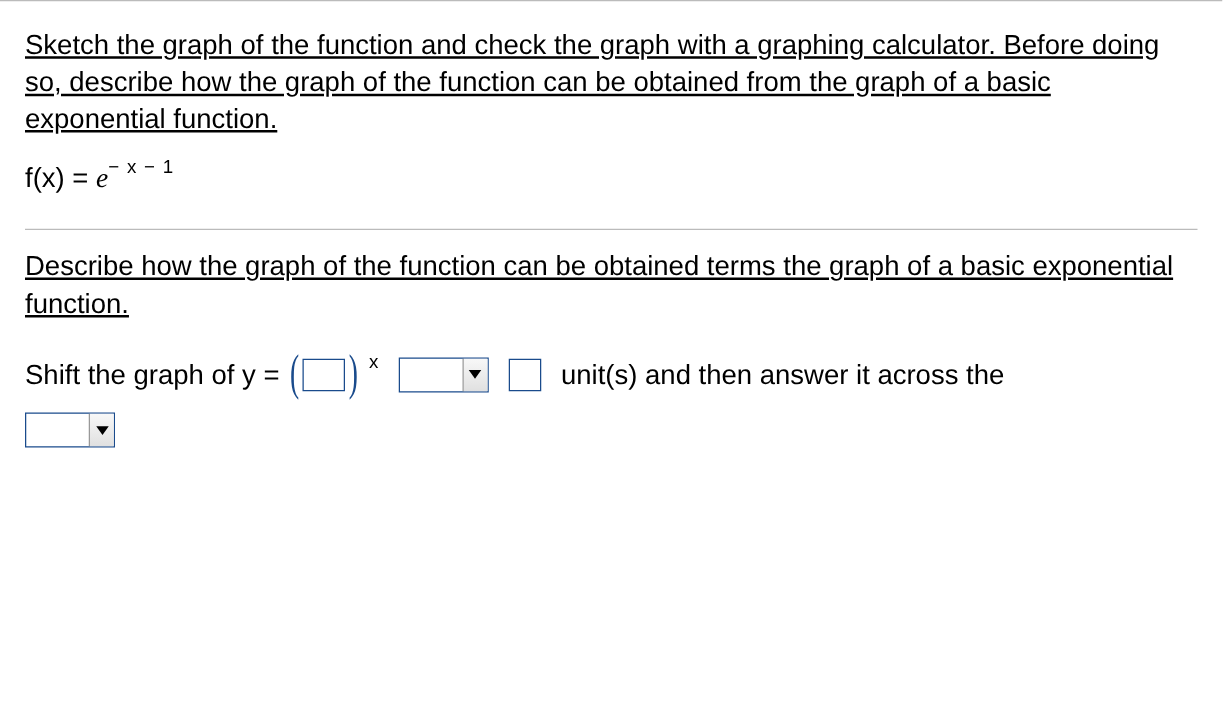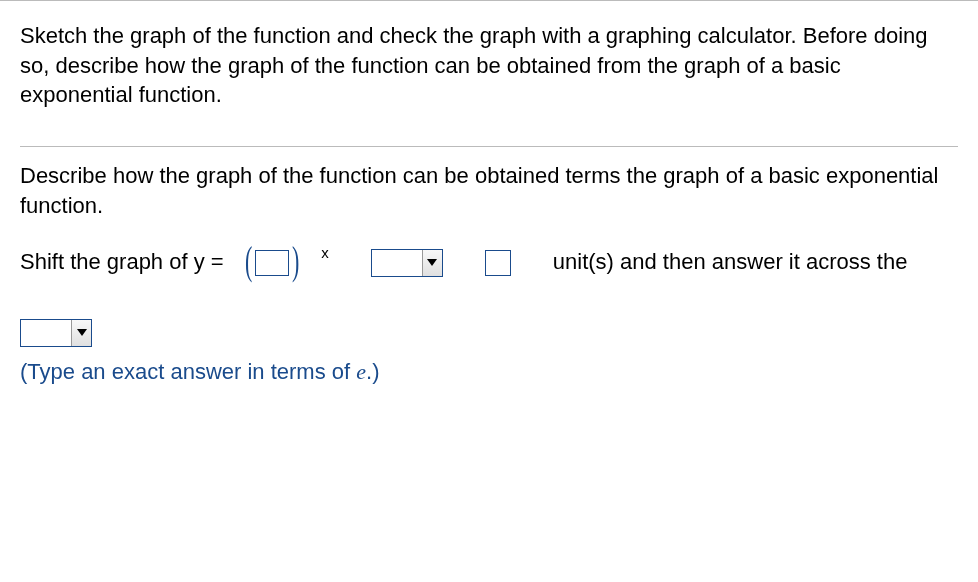--- a/index.html
+++ b/index.html
@@ -27,20 +27,21 @@
     .section {
       padding-bottom: 14px;
     }
     .divider {
       border-top: 1px solid #bbb;
       margin: 4px 0 14px 0;
     }
     .question-text {
       line-height: 1.35;
       margin-bottom: 18px;
+      text-decoration: underline;
     }
     .equation {
       font-size: 22px;
       margin-bottom: 10px;
       white-space: nowrap;
     }
     .italic-e {
       font-style: italic;
       font-family: 'Times New Roman', serif;
     }
@@ -48,21 +49,21 @@
       font-size: 15px;
       vertical-align: super;
       position: relative;
       top: -3px;
       letter-spacing: 1px;
     }
     .answer-row {
       display: flex;
       flex-wrap: wrap;
       align-items: center;
-      gap: 16px;
+      gap: 3px;
       margin-bottom: 12px;
       line-height: 2.2;
     }
     .answer-row > span {
       white-space: nowrap;
     }
     .paren-group {
       display: inline-flex;
       align-items: center;
       position: relative;
@@ -150,20 +151,23 @@
   </style>
 </head>
 <body>
 
 <div class="top-border"></div>
 
 <div class="container">
 
   <div class="section">
     <div class="question-text">Sketch the graph of the function and check the graph with a graphing calculator. Before doing so, describe how the graph of the function can be obtained from the graph of a basic exponential function.</div>
+    <div class="equation">
+      <span>f(x) = </span><span class="italic-e">e</span><span class="superscript">− x − 1</span>
+    </div>
   </div>
 
   <div class="divider"></div>
 
   <div class="section">
     <div class="question-text">Describe how the graph of the function can be obtained terms the graph of a basic exponential function.</div>
 
     <div class="answer-row">
       <span>Shift the graph of y = </span>
       <span class="paren-group">
@@ -183,18 +187,15 @@
       <span class="spacer"></span>
       <span>unit(s) and then answer it across the</span>
       <span style="flex-basis:100%; height:0;"></span>
       <span class="dropdown dropdown-narrow">
         <span class="dropdown-arrow-box">
           <span class="dropdown-arrow"></span>
         </span>
       </span>
     </div>
 
-    <div class="hint-text">
-      <span>(Type an exact answer in terms of </span><span class="italic-e">e</span><span>.)</span>
-    </div>
   </div>
 
 </div>
 
 </body></html>

